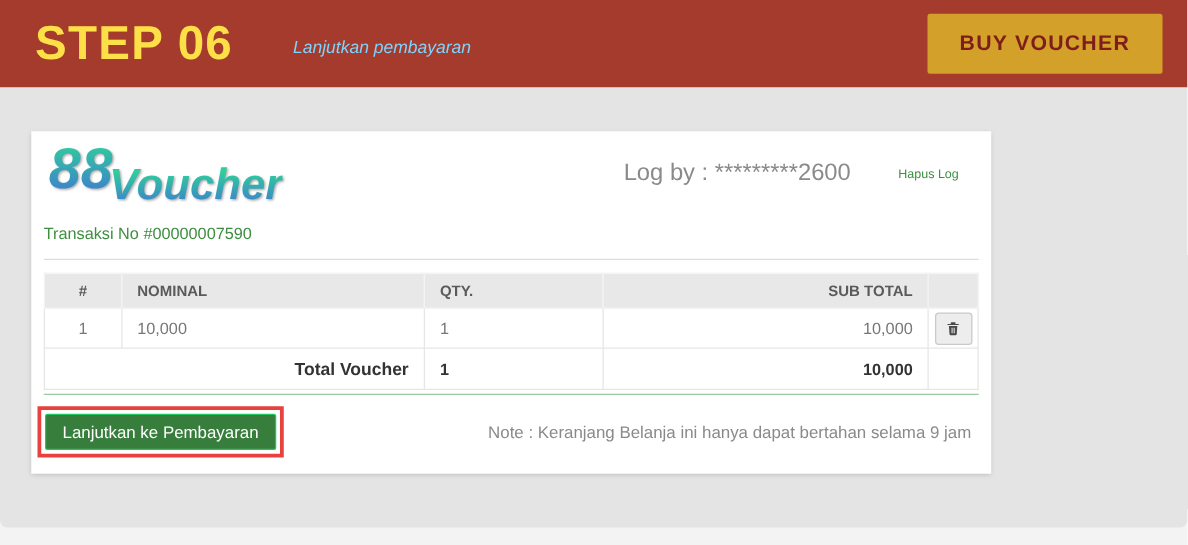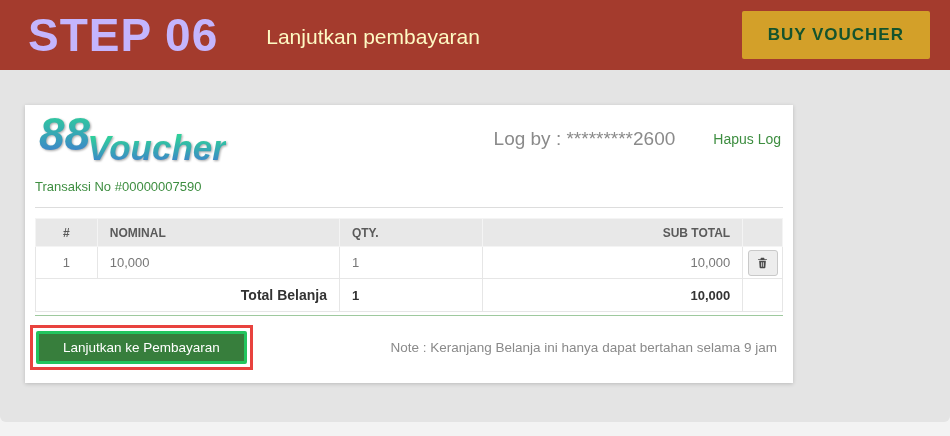--- a/index.html
+++ b/index.html
@@ -13,37 +13,38 @@
 
   
   .step-header {
     height: 70px;
     background: #A43B2D;
     display: flex;
     align-items: center;
     padding: 0 20px 0 28px;
   }
   .step-title {
-    color: #c4b5fd;
-    font-size: 46px;
+    color: #fde047;
+    font-size: 38px;
     font-weight: 800;
     letter-spacing: 1px;
     line-height: 1;
   }
   .step-subtitle {
-    color: #fef9c3;
-    font-size: 21px;
+    color: #7dd3fc;
+    font-size: 14px;
     margin-left: 48px;
     margin-top: 4px;
+    font-style: italic;
   }
   .buy-voucher-btn {
     margin-left: auto;
     background: #D3A029;
     border: none;
-    color: #14532d;
+    color: #7f1d1d;
     font-family: "Liberation Sans", sans-serif;
     font-size: 17px;
     font-weight: bold;
     letter-spacing: 1px;
     padding: 14px 26px;
     border-radius: 2px;
     cursor: pointer;
   }
 
   
@@ -100,23 +101,23 @@
     color: transparent;
     font-style: italic;
   }
   .log-by {
     margin-left: auto;
     color: #8a8a8a;
     font-size: 19px;
   }
   .hapus-log {
     color: #3E8E41;
-    font-size: 14px;
+    font-size: 10px;
     margin-left: 38px;
-    margin-right: 2px;
+    margin-right: 16px;
     cursor: pointer;
     text-decoration: none;
   }
 
   
   .transaction-title {
     color: #3E8E41;
     font-size: 13px;
     font-weight: normal;
     padding: 12px 0 13px 0;
@@ -179,25 +180,25 @@
     padding: 9px 0 13px 0;
   }
   .highlight-box {
     border: 3px solid #E8423E;
     padding: 3px;
     display: inline-block;
     margin-left: -5px;
   }
   .pay-btn {
     background: #377E3C;
-    border: 3px solid #22c55e;
+    border: 1px solid #22c55e;
     color: #ffffff;
     font-family: "Liberation Sans", sans-serif;
     font-size: 13.5px;
-    padding: 6px 24px;
+    padding: 6px 13px;
     border-radius: 2px;
     cursor: pointer;
     white-space: nowrap;
   }
   .cart-note {
     margin-left: auto;
     color: #8a8a8a;
     font-size: 13.5px;
     padding-right: 6px;
   }
@@ -246,21 +247,21 @@
           <span class="trash-btn">
             <span style="display:inline-flex;">
               <svg width="13" height="14" viewBox="0 0 24 24" fill="#4a4a4a" xmlns="http://www.w3.org/2000/svg">
                 <path d="M9.5 2.5h5a1 1 0 0 1 1 1V5h4.2a.8.8 0 0 1 0 1.6H4.3A.8.8 0 0 1 4.3 5h4.2V3.5a1 1 0 0 1 1-1zm.5 1.6h4V5h-4V4.1zM5.8 8h12.4l-.9 12.1a1.6 1.6 0 0 1-1.6 1.4H8.3a1.6 1.6 0 0 1-1.6-1.4L5.8 8zm3.9 2.6v8.2h1.5v-8.2H9.7zm3.1 0v8.2h1.5v-8.2h-1.5z"></path>
               </svg>
             </span>
           </span>
         </td>
       </tr>
       <tr class="total-row">
-        <td class="total-label" colspan="2">Total Belanja</td>
+        <td class="total-label" colspan="2">Total Voucher</td>
         <td class="c-qty">1</td>
         <td class="c-sub">10,000</td>
         <td class="c-act"></td>
       </tr>
     </tbody>
   </table>
 
   <div class="card-footer">
     <span class="highlight-box">
       <button class="pay-btn">Lanjutkan ke Pembayaran</button>

